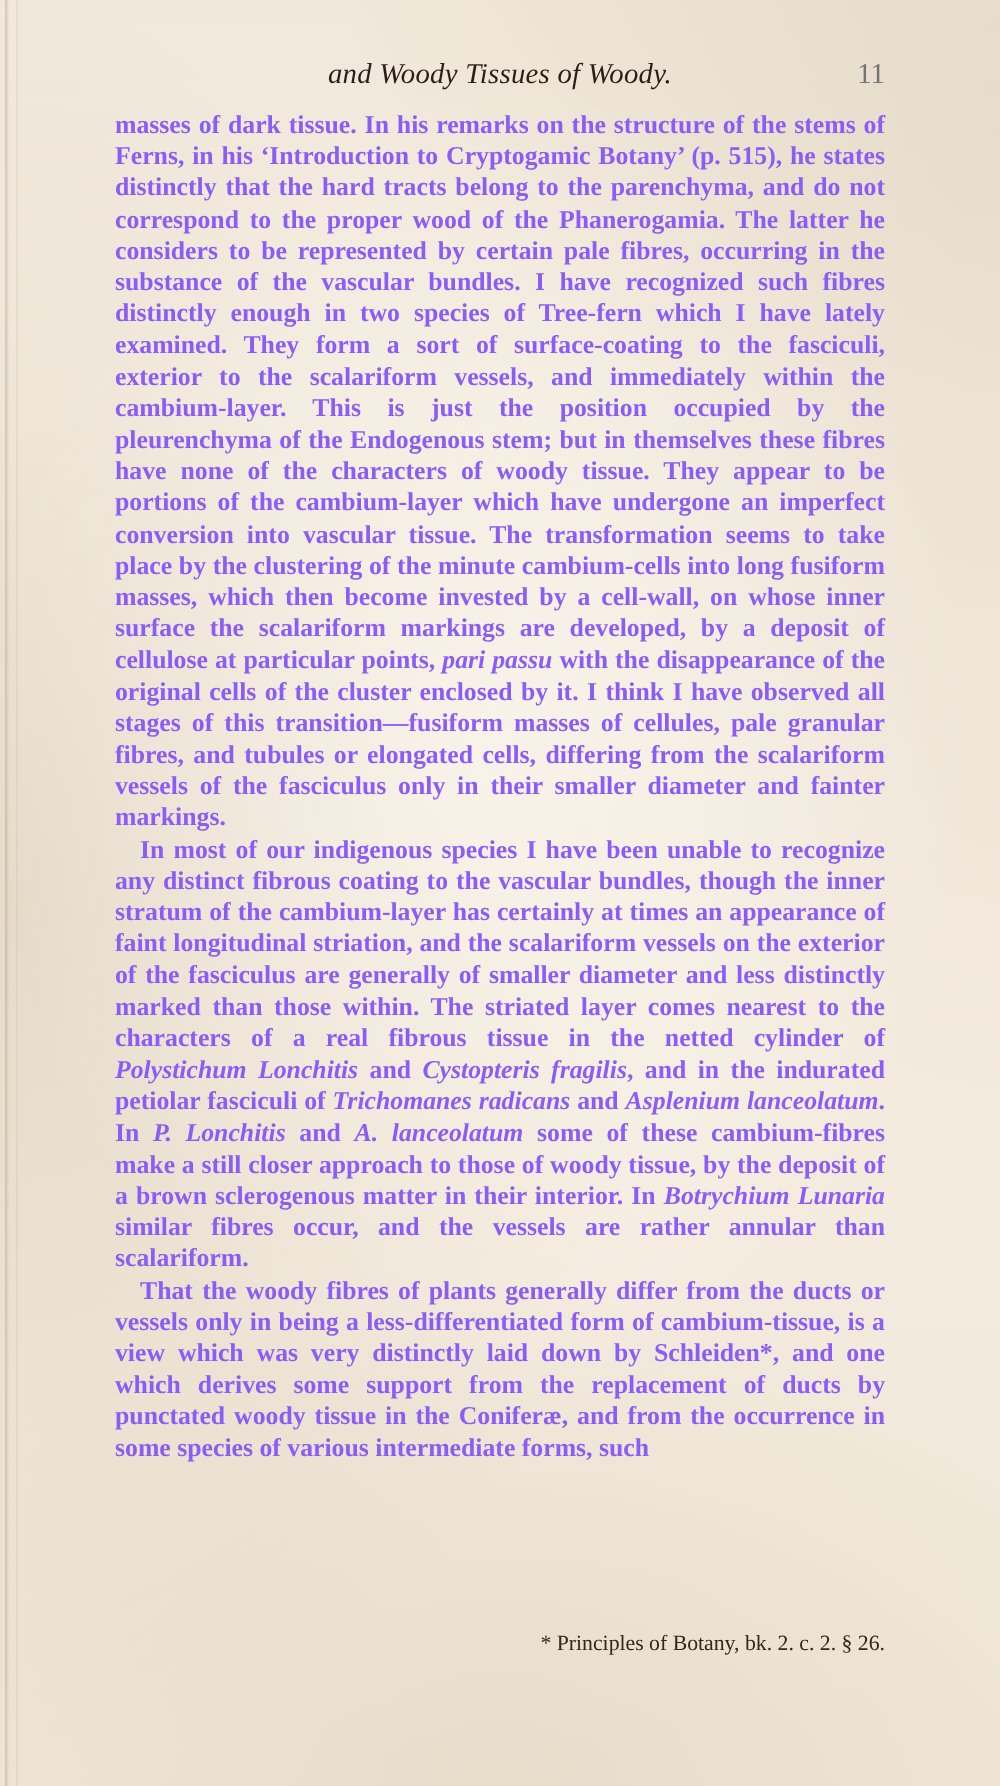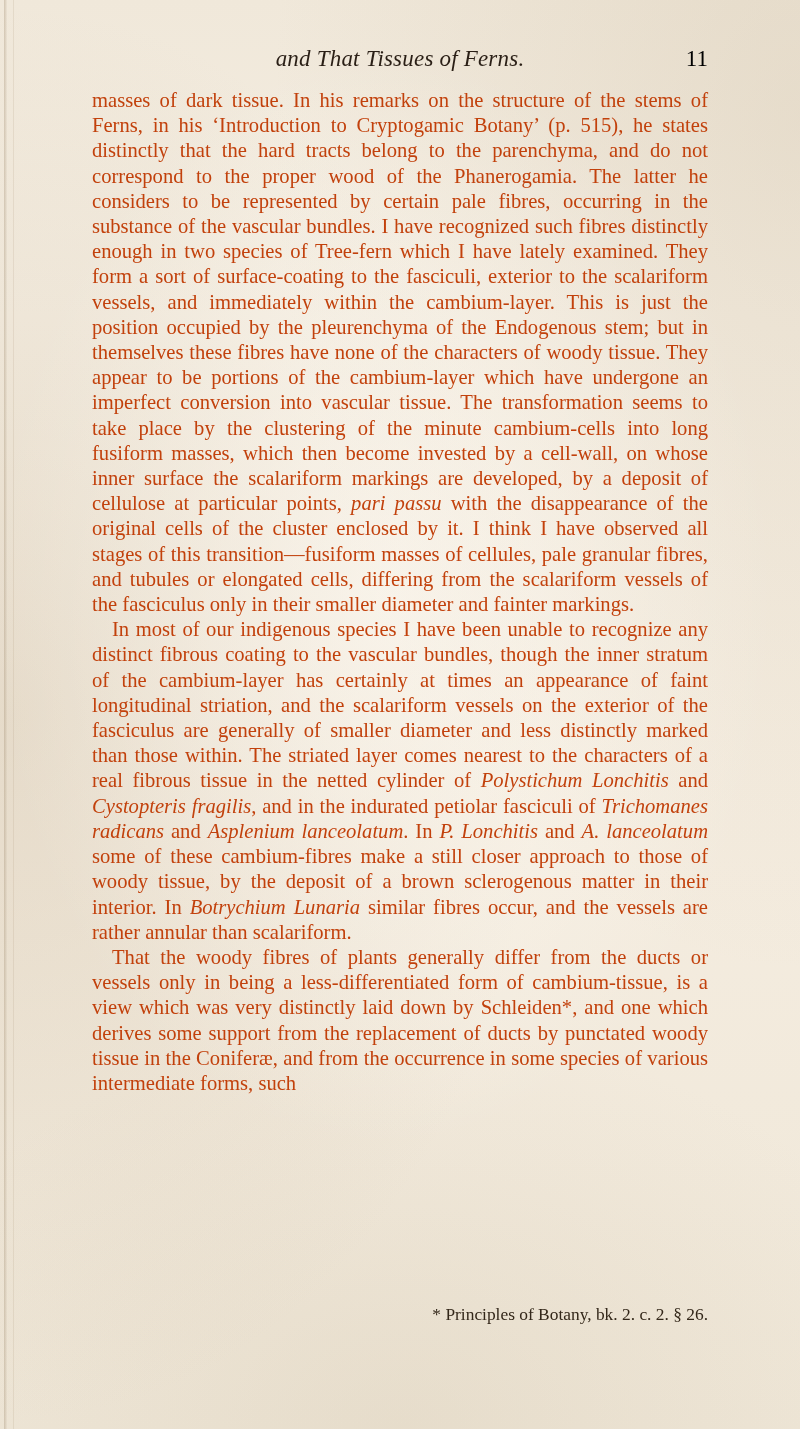--- a/index.html
+++ b/index.html
@@ -69,33 +69,34 @@
     font-style: italic;
     font-size: 23px;
     letter-spacing: 0.2px;
     color: #2a1f16;
   }
   .head-folio {
     position: absolute;
     right: 0;
     top: 0;
     font-size: 23px;
-    color: #000000;
+    color: #737373;
   }
 
   .body-text {
     position: absolute;
     left: 92px;
     top: 88px;
     width: 616px;
     font-size: 20.6px;
     line-height: 25.2px;
     text-align: justify;
     text-align-last: left;
-    color: #c2410c;
+    color: #8b5cf6;
+    font-weight: bold;
     -webkit-font-smoothing: antialiased;
   }
   .body-text p {
     margin: 0;
     text-indent: 20px;
     hyphens: manual;
   }
   .body-text p.first {
     text-indent: 0;
   }
@@ -121,21 +122,21 @@
 </head>
 <body>
 
 <div class="paper"></div>
 <div class="scan-edge"></div>
 <div class="scan-edge2"></div>
 
 <div class="page">
 
   <div class="running-head">
-    <div class="head-title">and That Tissues of Ferns.</div>
+    <div class="head-title">and Woody Tissues of Woody.</div>
     <div class="head-folio">11</div>
   </div>
 
   <div class="body-text">
     <p class="first" id="para-1">masses of dark tissue. In his remarks on the structure of the stems of Ferns, in his ‘Introduction to Cryptogamic Botany’ (p. 515), he states distinctly that the hard tracts belong to the parenchyma, and do not correspond to the proper wood of the Phanerogamia. The latter he considers to be represented by certain pale fibres, occurring in the substance of the vascular bundles. I have recognized such fibres distinctly enough in two species of Tree-fern which I have lately examined. They form a sort of surface-coating to the fasciculi, exterior to the scalariform vessels, and immediately within the cambium-layer. This is just the position occupied by the pleurenchyma of the Endogenous stem; but in themselves these fibres have none of the characters of woody tissue. They appear to be portions of the cambium-layer which have undergone an imperfect conversion into vascular tissue. The transformation seems to take place by the clustering of the minute cambium-cells into long fusiform masses, which then become invested by a cell-wall, on whose inner surface the scalariform markings are developed, by a deposit of cellulose at particular points, <i>pari passu</i> with the disappearance of the original cells of the cluster enclosed by it. I think I have observed all stages of this transition—fusiform masses of cellules, pale granular fibres, and tubules or elongated cells, differing from the scalariform vessels of the fasciculus only in their smaller diameter and fainter markings.</p>
     <p id="para-2">In most of our indigenous species I have been unable to recognize any distinct fibrous coating to the vascular bundles, though the inner stratum of the cambium-layer has certainly at times an appearance of faint longitudinal striation, and the scalariform vessels on the exterior of the fasciculus are generally of smaller diameter and less distinctly marked than those within. The striated layer comes nearest to the characters of a real fibrous tissue in the netted cylinder of <i>Polystichum Lonchitis</i> and <i>Cystopteris fragilis</i>, and in the indurated petiolar fasciculi of <i>Trichomanes radicans</i> and <i>Asplenium lanceolatum</i>. In <i>P. Lonchitis</i> and <i>A. lanceolatum</i> some of these cambium-fibres make a still closer approach to those of woody tissue, by the deposit of a brown sclerogenous matter in their interior. In <i>Botrychium Lunaria</i> similar fibres occur, and the vessels are rather annular than scalariform.</p>
     <p id="para-3">That the woody fibres of plants generally differ from the ducts or vessels only in being a less-differentiated form of cambium-tissue, is a view which was very distinctly laid down by Schleiden*, and one which derives some support from the replacement of ducts by punctated woody tissue in the Coniferæ, and from the occurrence in some species of various intermediate forms, such</p>
   </div>
 
   <div class="footnote-wrap">

